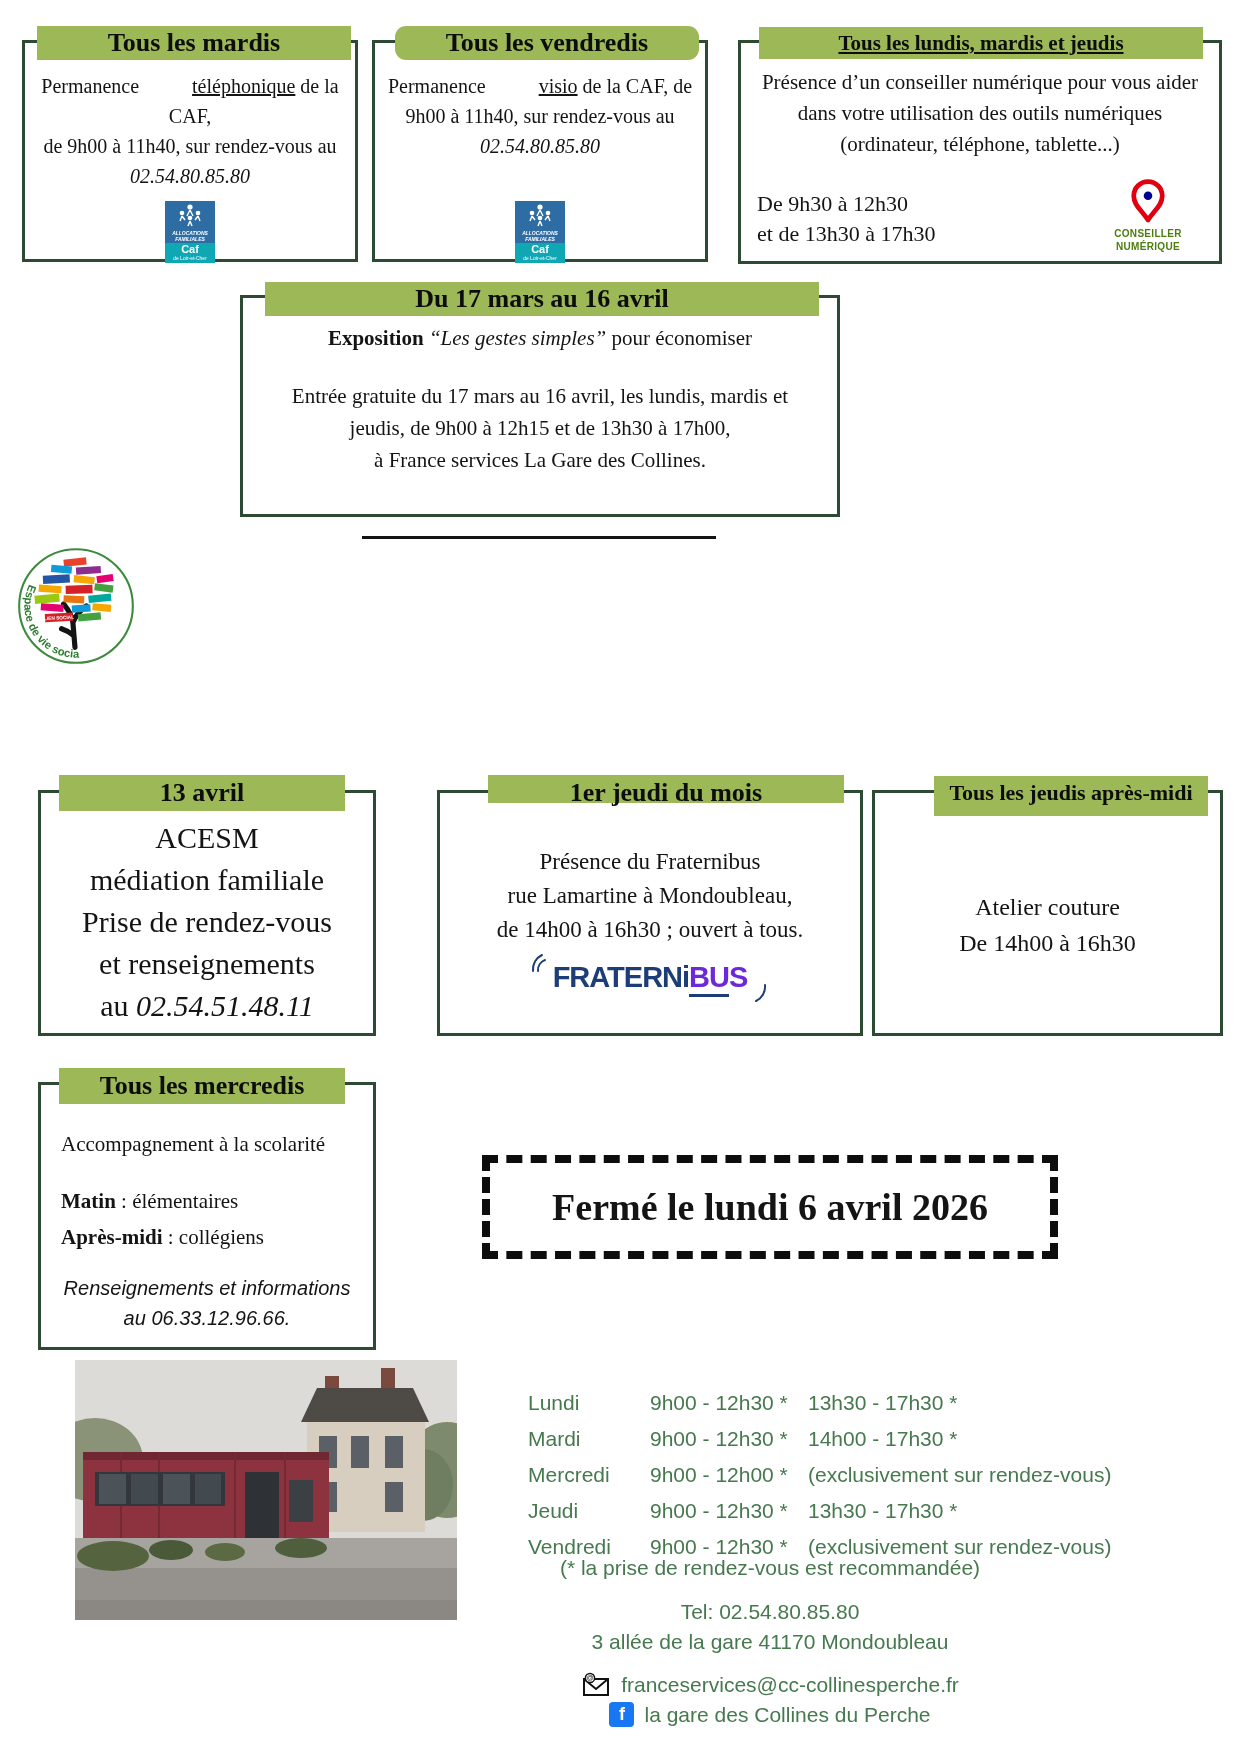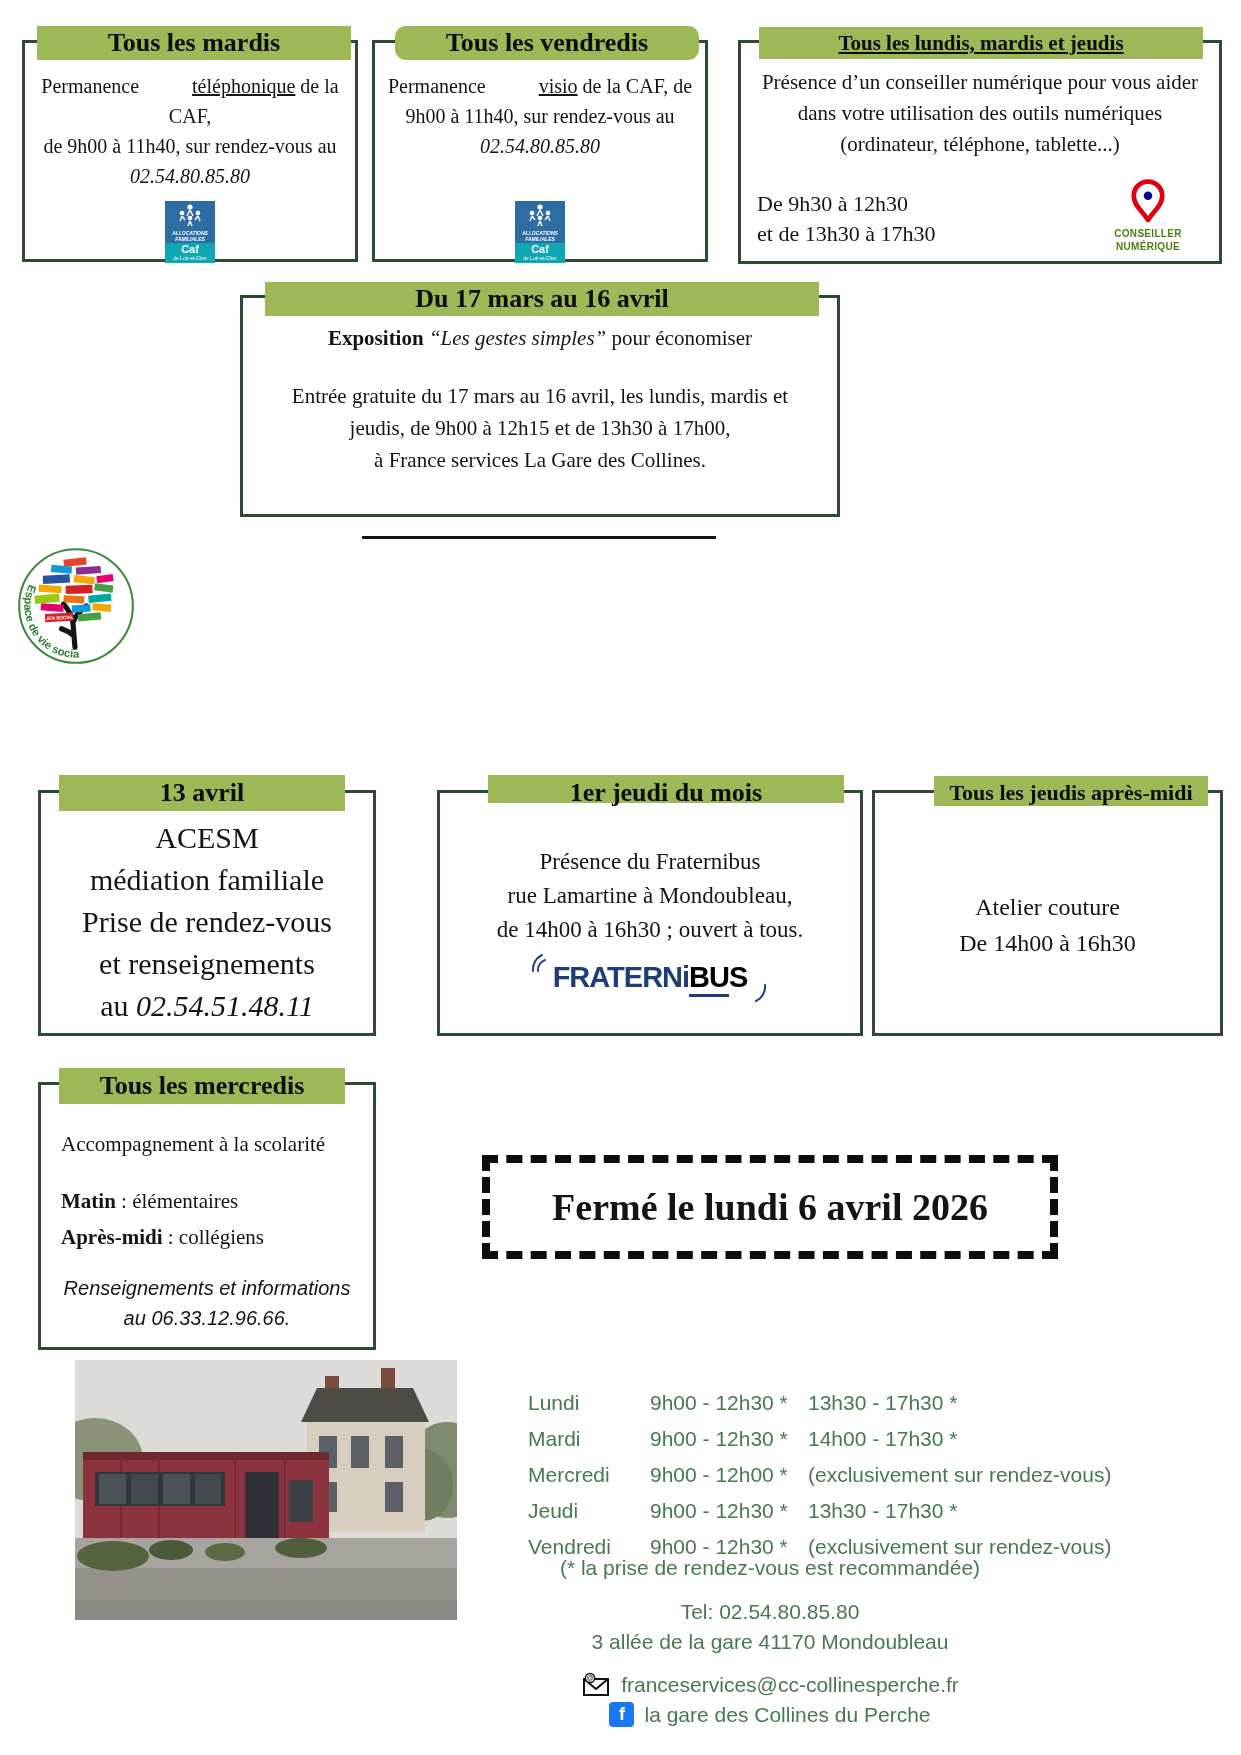--- a/index.html
+++ b/index.html
@@ -3,21 +3,21 @@
 <meta charset="utf-8">
 <style>
   html,body{margin:0;padding:0;background:#fff;}
   .page{position:relative;width:1241px;height:1755px;background:#ffffff;
         font-family:"Liberation Serif","DejaVu Serif",serif;color:#141414;overflow:hidden;}
 
   .panel{position:absolute;border:3px solid #2c4b32;background:#fff;}
   .panel-header{position:absolute;background:#9cb857;text-align:center;font-weight:bold;color:#0d0d0d;z-index:2;}
   .hdr26{font-size:26px;line-height:34px;height:34px;}
   .hdr22{font-size:21px;line-height:32px;height:32px;}
-  .hdr24{font-size:22px;line-height:34px;height:30px;margin-left:44px;}
+  .hdr24{font-size:22px;line-height:34px;height:40px;margin-left:44px;}
 
   .center{text-align:center;}
   .serifbody{font-size:20px;line-height:30px;}
   .u{text-decoration:underline;margin-left:48px;}
   .it{font-style:italic;}
   .b{font-weight:bold;}
 
   
   .caf-logo{position:absolute;left:50%;transform:translateX(-50%);top:158px;width:50px;}
   .caf-top{background:#2e6ca4;height:42px;position:relative;}
@@ -33,21 +33,21 @@
   .cn-text{font-family:"Liberation Sans",sans-serif;font-weight:bold;font-size:10px;line-height:13px;color:#4d7c0f;letter-spacing:.3px;}
 
   .hours-block{position:absolute;left:16px;bottom:12px;font-size:22px;line-height:30px;}
 
   
   .divider{position:absolute;left:362px;top:536px;width:354px;height:3px;background:#141414;}
 
   
   .frat{position:relative;display:inline-block;font-family:"Liberation Sans",sans-serif;font-weight:bold;font-size:29px;letter-spacing:-1px;line-height:32px;}
   .frat-blue{color:#1d3d78;}
-  .frat-orange{color:#000000;}
+  .frat-orange{color:#6d28d9;}
   .frat-u{border-bottom:3px solid #1d3d78;padding-bottom:1px;}
   .frat-arc-tl{position:absolute;left:-22px;top:-8px;}
   .frat-arc-br{position:absolute;right:-20px;bottom:-10px;transform:rotate(180deg);}
 
   
   .ferme-box{position:absolute;left:482px;top:1155px;width:560px;height:88px;border:8px dashed #0d0d0d;
      text-align:center;font-weight:bold;font-size:38px;line-height:88px;}
 
   
   .greentxt{color:#47794f;font-family:"Liberation Sans",sans-serif;}

